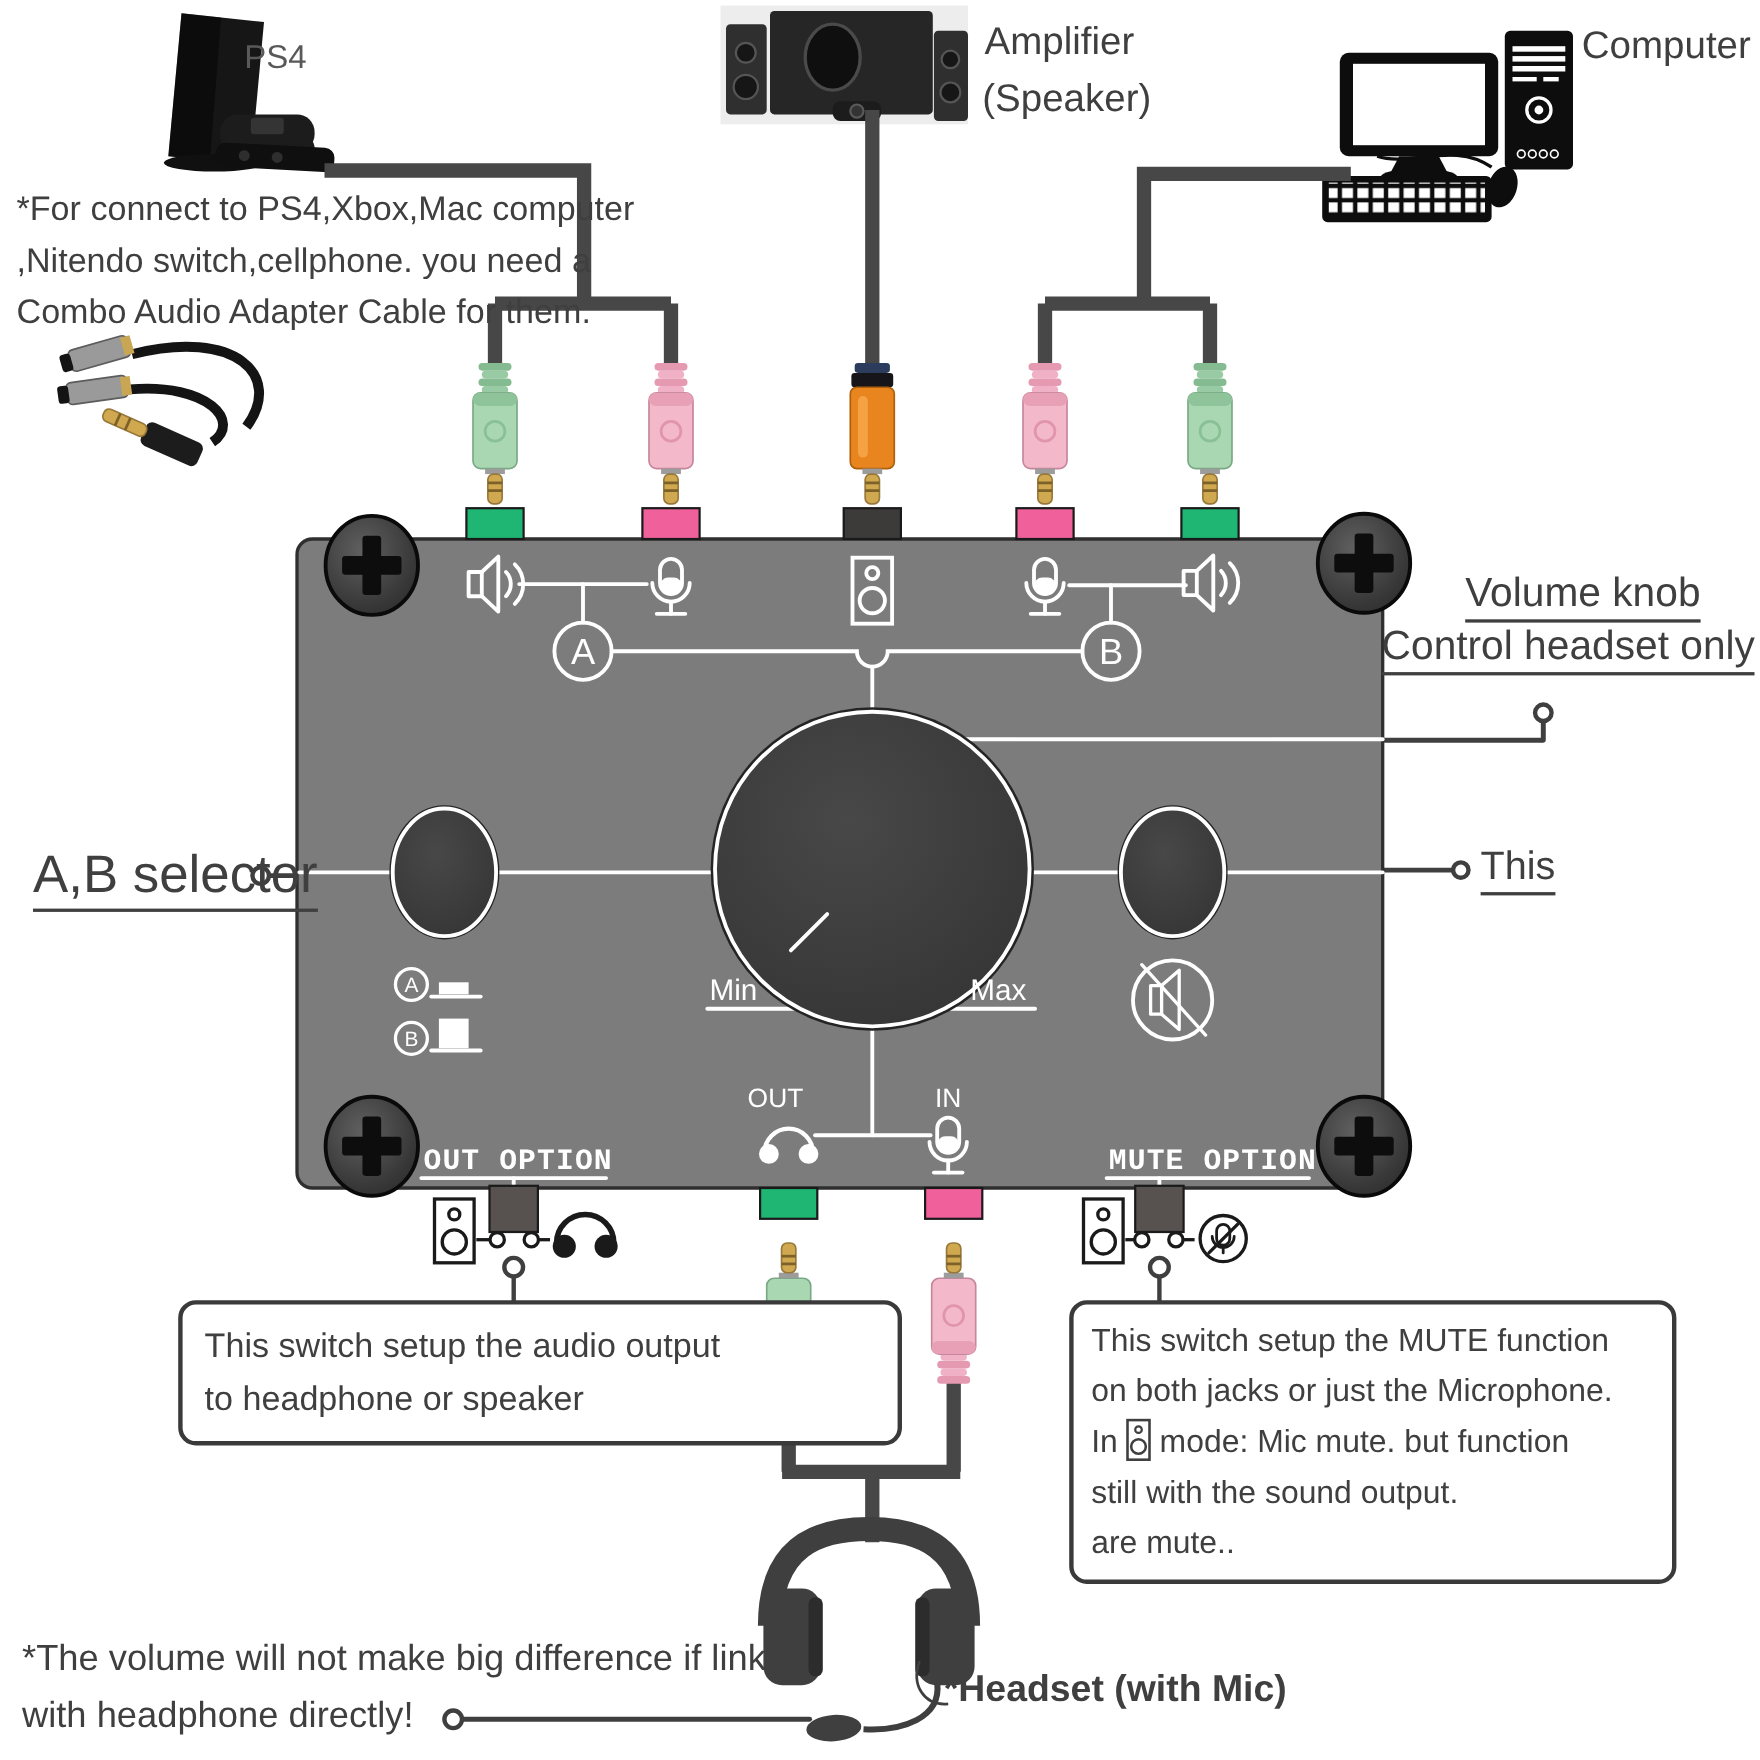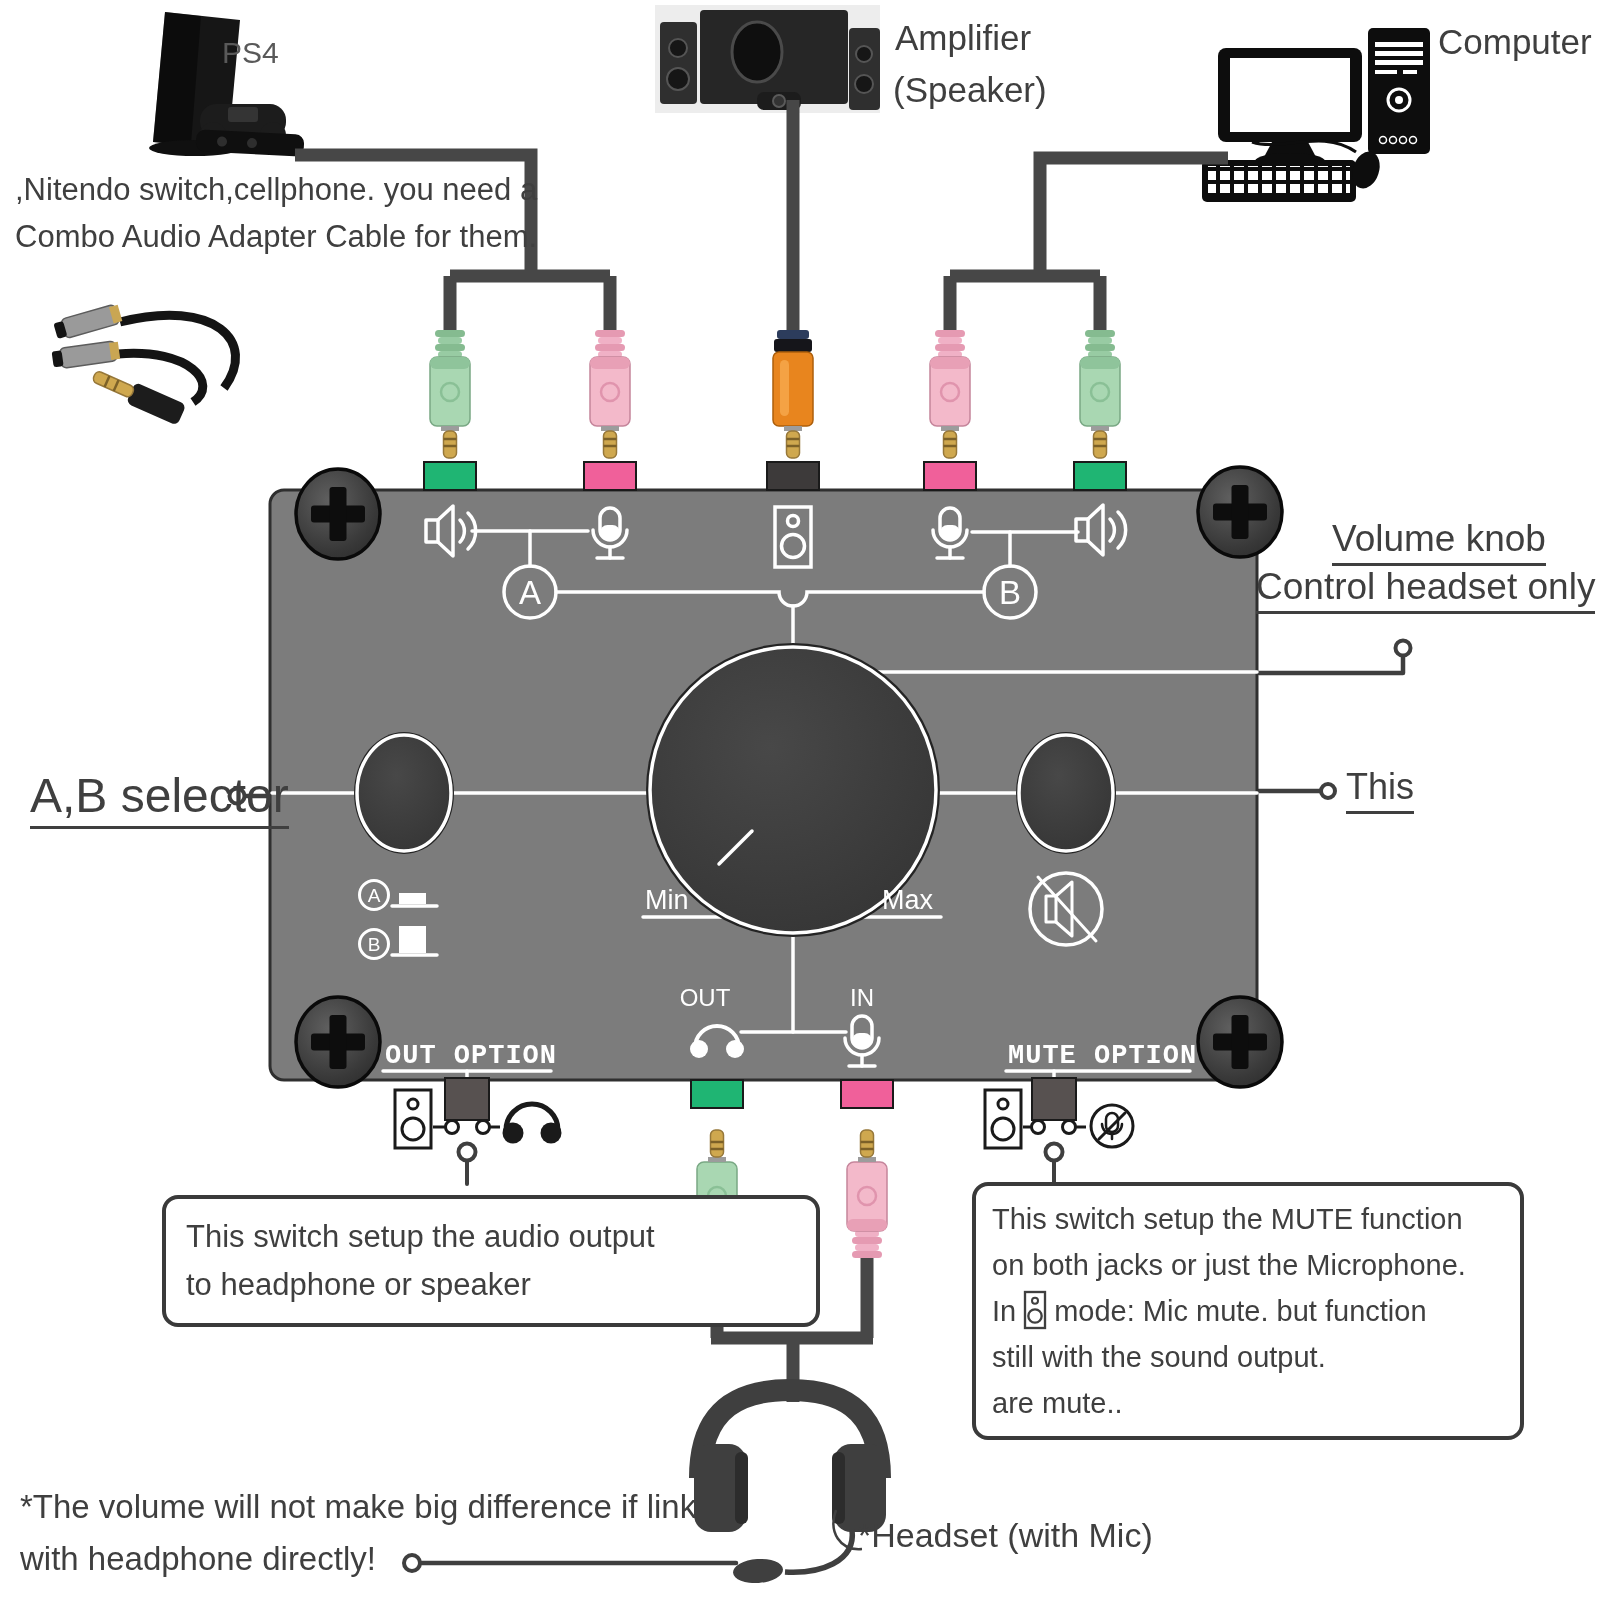--- a/index.html
+++ b/index.html
@@ -4,21 +4,21 @@
 <style>
   html,body{margin:0;padding:0;background:#fff;}
   #stage{position:relative;width:1600px;height:1600px;background:#fff;overflow:hidden;
          font-family:"Liberation Sans",sans-serif;color:#3f3f3f;}
   #art{position:absolute;left:0;top:0;z-index:1;}
   .lbl{position:absolute;z-index:2;white-space:nowrap;color:#3f3f3f;}
   .ul{border-bottom:3px solid #3f3f3f;padding-bottom:3px;}
   .note p{margin:0;font-size:31px;line-height:47px;color:#3f3f3f;}
   .tbox{position:absolute;z-index:2;border:4px solid #3a3a3a;border-radius:16px;background:#fff;color:#3f3f3f;}
   .tbox .bl{white-space:nowrap;}
-  #box1{left:162px;top:1182px;width:610px;padding:14px 20px;font-size:31px;line-height:48px;margin-top:13px;}
+  #box1{left:162px;top:1182px;width:610px;padding:14px 20px;font-size:31px;line-height:48px;}
   #box2{left:972px;top:1182px;width:512px;padding:10px 16px;font-size:29px;line-height:46px;}
   .inline-ic{display:inline-block;vertical-align:-9px;margin:0 6px;}
   svg text{font-family:"Liberation Sans",sans-serif;}
   svg text.mono{font-family:"Liberation Mono",monospace;font-weight:bold;letter-spacing:1px;}
 </style>
 </head>
 <body>
 
 <div id="stage">
 
@@ -341,20 +341,21 @@
     <rect x="832" y="1452" width="13" height="72" rx="6" fill="#2c2c2c"></rect>
     <path d="M852 1530 C856 1562 820 1574 785 1572" stroke="#3f3f3f" stroke-width="5.5" fill="none"></path>
     <ellipse cx="758" cy="1571" rx="25" ry="12" fill="#3f3f3f" transform="rotate(-4 758 1571)"></ellipse>
     <path d="M862 1549 C840 1551 828 1532 836 1510" stroke="#3f3f3f" stroke-width="2.5" fill="none"></path>
   </g>
 </svg>
 
 <div class="lbl" style="left:222px;top:36px;font-size:30px;color:#595959;">PS4</div>
 
 <div class="lbl note" style="left:15px;top:166px;">
+  <p>*For connect to PS4,Xbox,Mac computer</p>
   <p>,Nitendo switch,cellphone. you need a</p>
   <p>Combo Audio Adapter Cable for them.</p>
 </div>
 
 <div class="lbl" style="left:895px;top:18px;font-size:35px;">Amplifier</div>
 <div class="lbl" style="left:893px;top:70px;font-size:35px;">(Speaker)</div>
 
 <div class="lbl" style="left:1438px;top:22px;font-size:35px;">Computer</div>
 
 <div class="lbl ul" style="left:1332px;top:518px;font-size:37px;">Volume knob</div>
@@ -378,15 +379,15 @@
           <circle cx="0" cy="9" r="10" fill="none" stroke="#3f3f3f" stroke-width="3.5"></circle>
         </svg><span>mode: Mic mute. but function</span>
   </div>
   <div class="bl">still with the sound output.</div>
   <div class="bl">are mute..</div>
 </div>
 
 <div class="lbl" style="left:20px;top:1488px;font-size:33px;">*The volume will not make big difference if link</div>
 <div class="lbl" style="left:20px;top:1540px;font-size:33px;">with headphone directly!</div>
 
-<div class="lbl" style="left:858px;top:1516px;font-size:34px;">*Headset (with Mic)</div>
+<div class="lbl" style="left:858px;top:1516px;font-size:34px;font-weight:bold;">*Headset (with Mic)</div>
 
 </div>
 
 </body></html>

